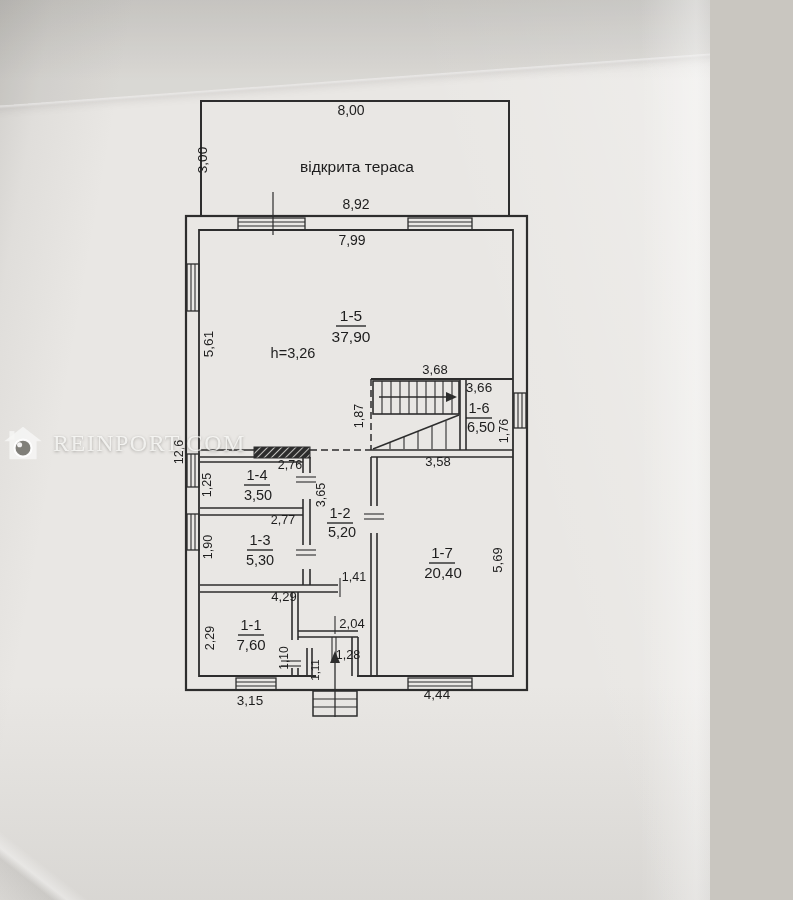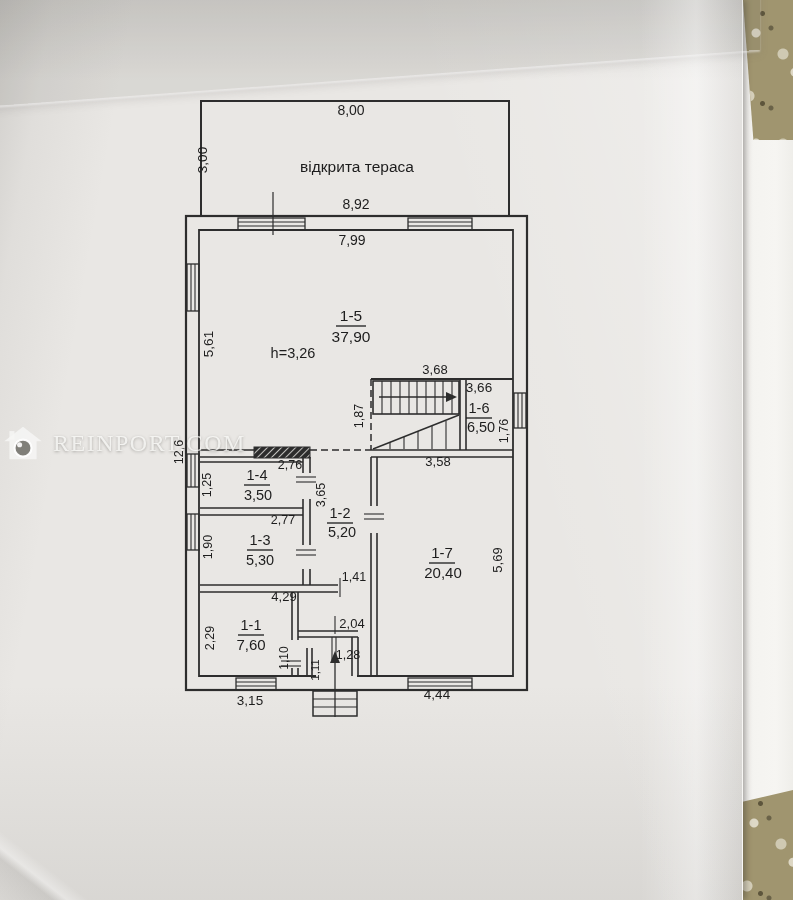--- a/index.html
+++ b/index.html
@@ -1,17 +1,17 @@
 <!DOCTYPE html>
 <html><head>
 <meta charset="utf-8">
 <style>
   html,body{margin:0;padding:0;}
   body{width:793px;height:900px;overflow:hidden;background:#c9c6c0;font-family:"Liberation Sans",sans-serif;}
-  .photo{position:relative;width:793px;height:900px;overflow:hidden;}
+  .photo{position:relative;width:710px;height:900px;overflow:hidden;}
 
   
   .under-sheet{position:absolute;left:736px;top:0;width:57px;height:900px;z-index:1;
     background:linear-gradient(to right,#e3e1dd 0%,#f4f3f0 18%,#f6f5f2 70%,#efeeea 100%);}
 
   
   .terrazzo{background-color:#a0956f;
     background-image:
       radial-gradient(circle at 20% 30%, #ddd8c6 0 4px, rgba(0,0,0,0) 5px),
       radial-gradient(circle at 70% 10%, #d8d2bd 0 6px, rgba(0,0,0,0) 7px),

